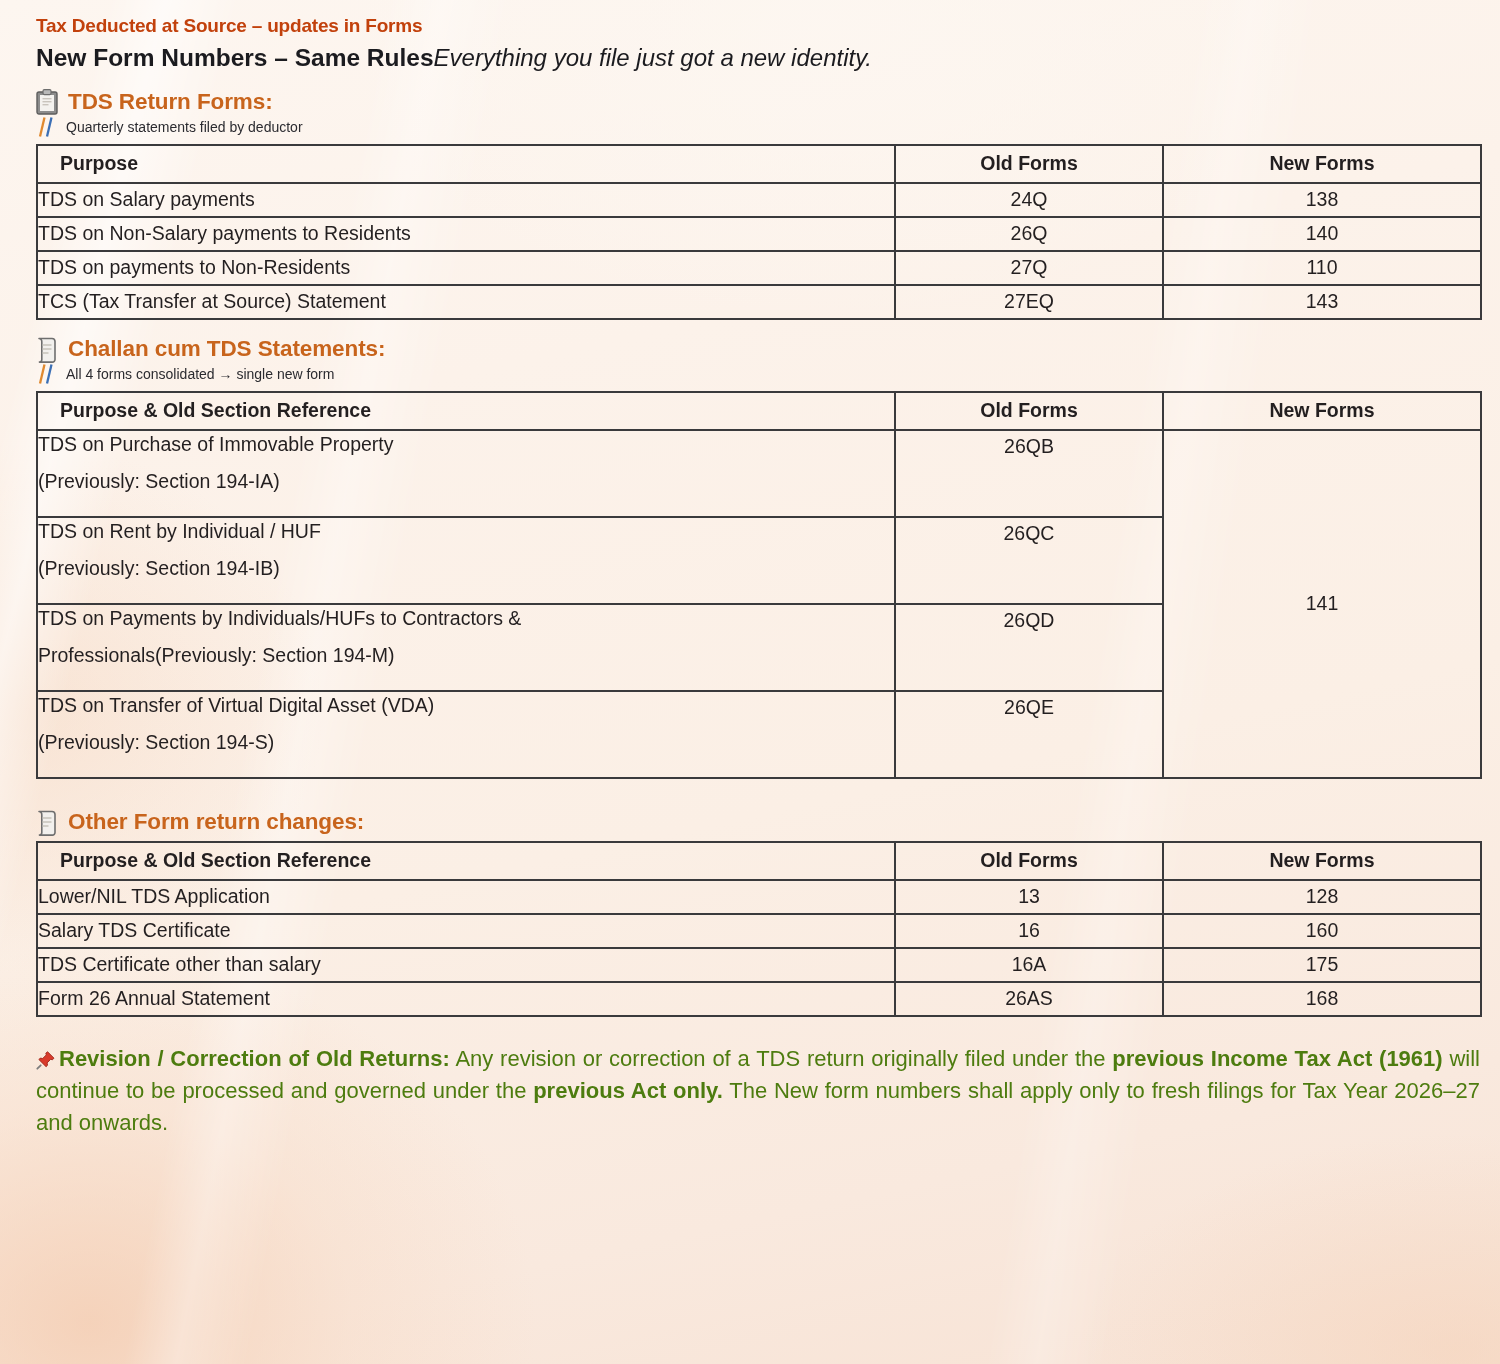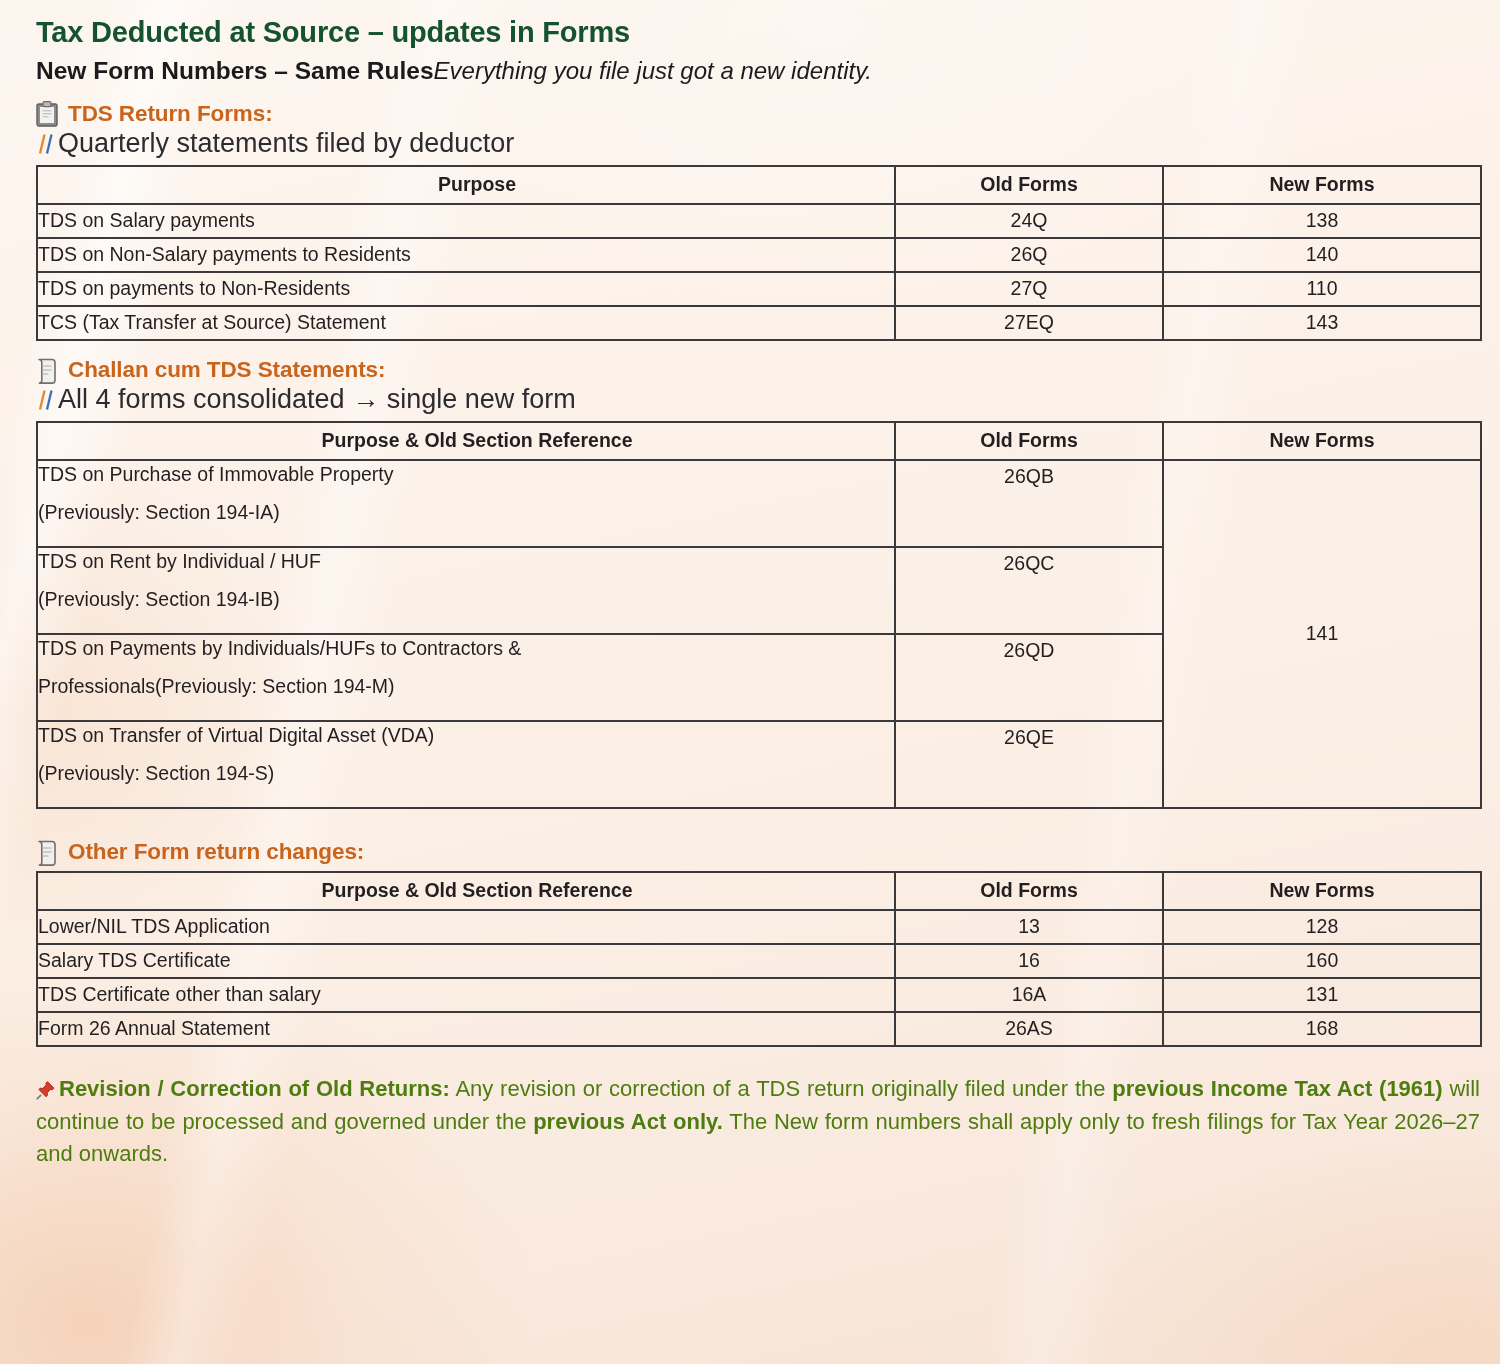--- a/index.html
+++ b/index.html
@@ -41,25 +41,25 @@
   .page {
     position: relative;
     z-index: 2;
     padding: 14px 18px 0 36px;
     box-sizing: border-box;
   }
 
   
   .title-block { margin: 0 0 14px 0; }
   .title-line1 {
-    font-size: 29px;
+    font-size: 19px;
     font-weight: bold;
     letter-spacing: -0.2px;
     line-height: 1.28;
-    color: #14532d;
+    color: #c2410c;
   }
   .title-line2 {
     font-size: 24.5px;
     line-height: 1.32;
     color: #1b1b1f;
     margin-top: 4px;
   }
   .title-line2 .bold { font-weight: bold; }
   .title-line2 .ital { font-style: italic; font-weight: normal; font-size: 24px; }
 
@@ -78,21 +78,22 @@
   }
   .section-title {
     font-size: 22.5px;
     font-weight: bold;
     color: #c8641c;
     letter-spacing: -0.1px;
   }
   .section-sub {
     display: flex;
     align-items: center;
-    font-size: 27px;
+    gap: 8px;
+    font-size: 14px;
     color: #2b2b30;
     margin: 1px 0 6px 0;
   }
   .section-sub .sub-icon { width: 22px; flex: 0 0 auto; display:flex; justify-content:center; }
 
   
   table.ftable {
     border-collapse: collapse;
     width: 1444px;
     table-layout: fixed;
@@ -104,21 +105,21 @@
     font-size: 19.5px;
     color: #231f20;
     font-weight: normal;
     background: transparent;
   }
   table.ftable th {
     font-weight: bold;
     text-align: center;
     padding: 6px 0 7px 0;
   }
-  table.ftable th.purpose-h { text-align: center; padding-left: 22px; }
+  table.ftable th.purpose-h { text-align: left; padding-left: 22px; }
   td.purpose-c { text-align: left; padding-left: 24px; }
   td.center-c { text-align: center; }
   td.merged-c { text-align: center; vertical-align: middle; font-size: 19.5px; }
   .col-purpose { width: 858px; }
   .col-old { width: 268px; }
   .col-new { width: 318px; }
 
   .two-line td.purpose-c,
   .two-line td.center-c { vertical-align: top; }
   td.purpose-c .ln { display: block; line-height: 1.0; }
@@ -317,21 +318,21 @@
           <td class="center-c">128</td>
         </tr>
         <tr>
           <td class="purpose-c">Salary TDS Certificate</td>
           <td class="center-c">16</td>
           <td class="center-c">160</td>
         </tr>
         <tr>
           <td class="purpose-c">TDS Certificate other than salary</td>
           <td class="center-c">16A</td>
-          <td class="center-c">131</td>
+          <td class="center-c">175</td>
         </tr>
         <tr>
           <td class="purpose-c">Form 26 Annual Statement</td>
           <td class="center-c">26AS</td>
           <td class="center-c">168</td>
         </tr>
       </tbody>
     </table>
   </div>
 

